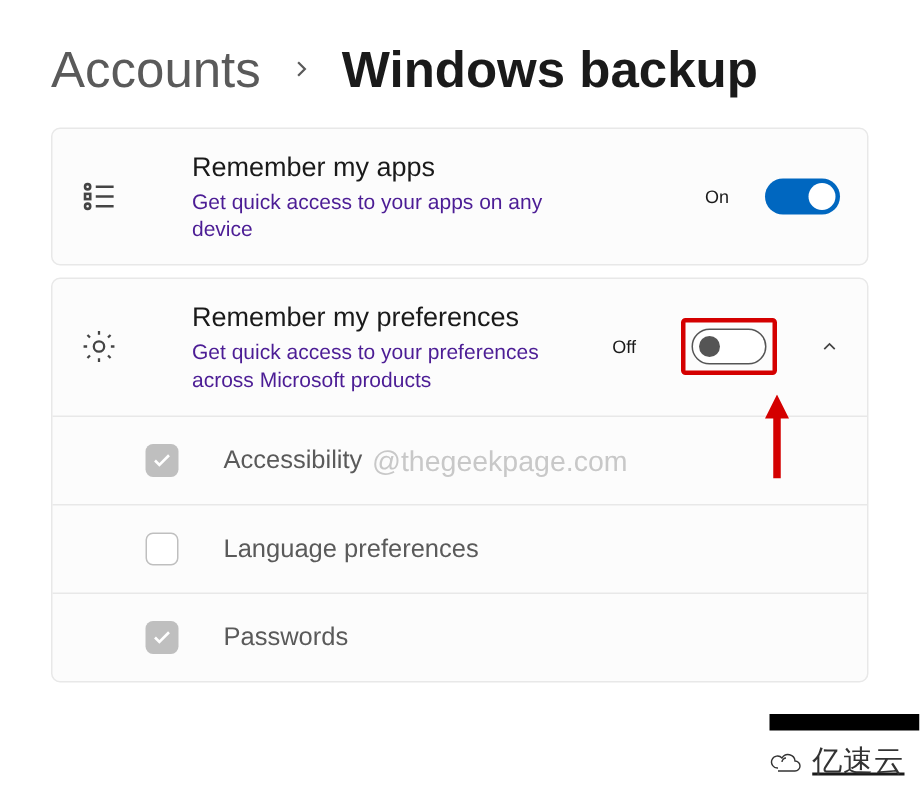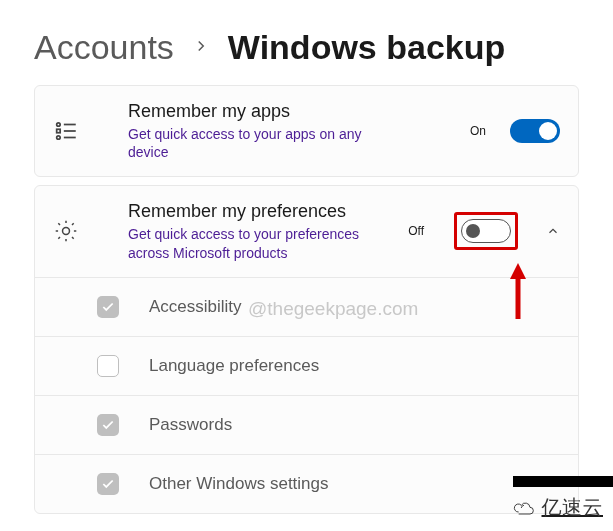--- a/index.html
+++ b/index.html
@@ -112,28 +112,20 @@
         <span class="sub-label">Language preferences</span>
       </div>
       <div class="sub-item">
         <span class="checkbox checkbox-on">
             <svg viewBox="0 0 24 24" fill="none" stroke="currentColor" stroke-width="3">
               <polyline points="4 12 9 17 20 6"></polyline>
             </svg>
           </span>
         <span class="sub-label">Passwords</span>
       </div>
-      <div class="sub-item">
-        <span class="checkbox checkbox-on">
-            <svg viewBox="0 0 24 24" fill="none" stroke="currentColor" stroke-width="3">
-              <polyline points="4 12 9 17 20 6"></polyline>
-            </svg>
-          </span>
-        <span class="sub-label">Other Windows settings</span>
-      </div>
     </div>
   </div>
 
 </div>
 
 <div class="watermark">@thegeekpage.com</div>
 
 <div class="arrow-up">
   <svg width="16" height="56" viewBox="0 0 16 56">
       <polygon points="8,0 0,16 5.5,16 5.5,56 10.5,56 10.5,16 16,16" fill="#d40000"></polygon>

